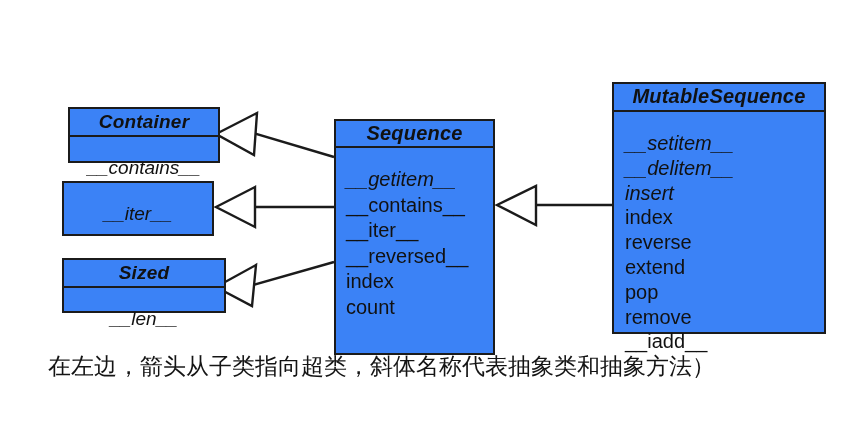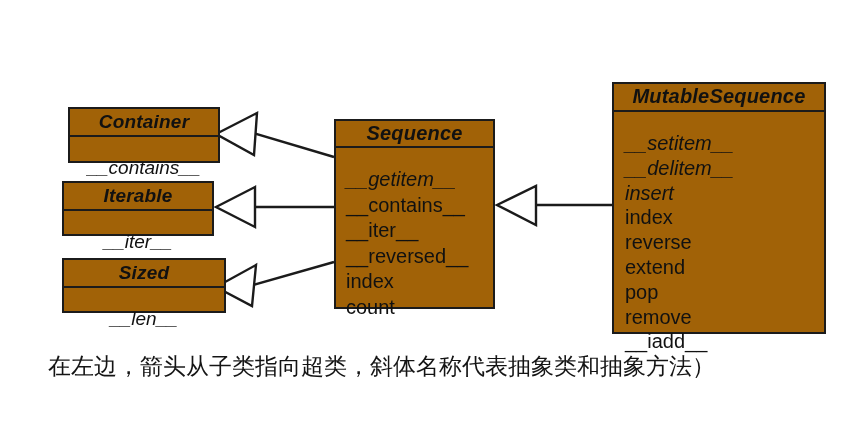--- a/index.html
+++ b/index.html
@@ -20,21 +20,21 @@
     position: absolute;
     left: 0; top: 0;
     width: 854px;
     height: 441px;
   }
 
   
   .uml-box {
     position: absolute;
     box-sizing: border-box;
-    background: #a16207;
+    background: #3b82f6;
     border: 2px solid #1b1b1b;
   }
   .uml-title {
     box-sizing: border-box;
     width: 100%;
     text-align: center;
     font-weight: bold;
     font-style: italic;
     border-bottom: 2px solid #1b1b1b;
     white-space: nowrap;
@@ -65,21 +65,21 @@
     text-align: center;
     font-style: italic;
   }
 
   #box-container { left: 68px;  top: 107px; width: 152px; height: 56px; }
   #box-iterable  { left: 62px;  top: 181px; width: 152px; height: 55px; }
   #box-sized     { left: 62px;  top: 258px; width: 164px; height: 55px; }
 
   
   #box-sequence {
-    left: 334px; top: 119px; width: 161px; height: 190px;
+    left: 334px; top: 119px; width: 161px; height: 236px;
   }
   #box-sequence .uml-title {
     font-size: 20px;
     line-height: 24px;
     height: 27px;
   }
   #box-sequence .uml-members {
     padding-left: 10px;
   }
   #box-sequence .uml-member {
@@ -158,21 +158,20 @@
   </svg>
 
   <div class="uml-box abc-box" id="box-container">
     <div class="uml-title">Container</div>
     <div class="uml-members">
       <div class="uml-member abstract">__contains__</div>
     </div>
   </div>
 
   <div class="uml-box abc-box" id="box-iterable">
-    <div class="uml-title">Iterable</div>
     <div class="uml-members">
       <div class="uml-member abstract">__iter__</div>
     </div>
   </div>
 
   <div class="uml-box abc-box" id="box-sized">
     <div class="uml-title">Sized</div>
     <div class="uml-members">
       <div class="uml-member abstract">__len__</div>
     </div>

